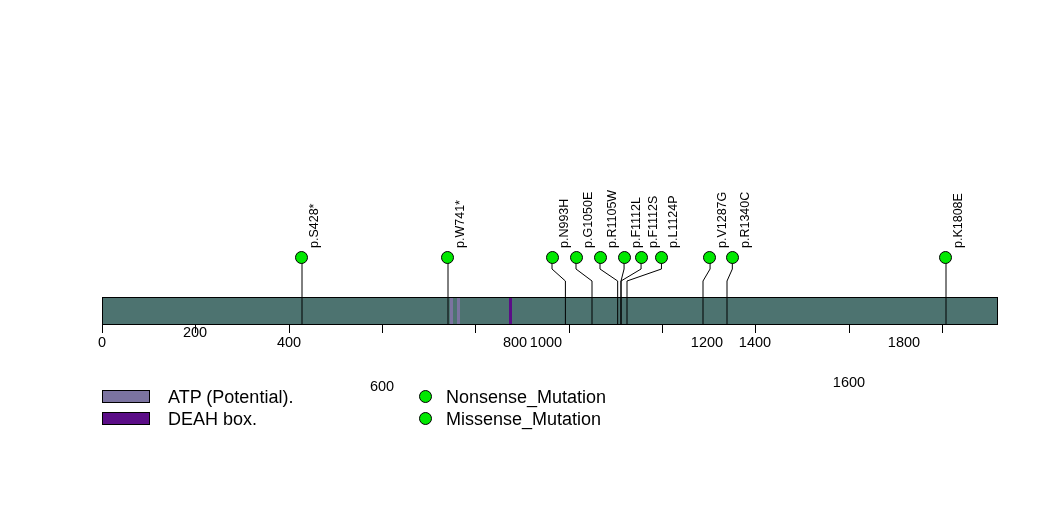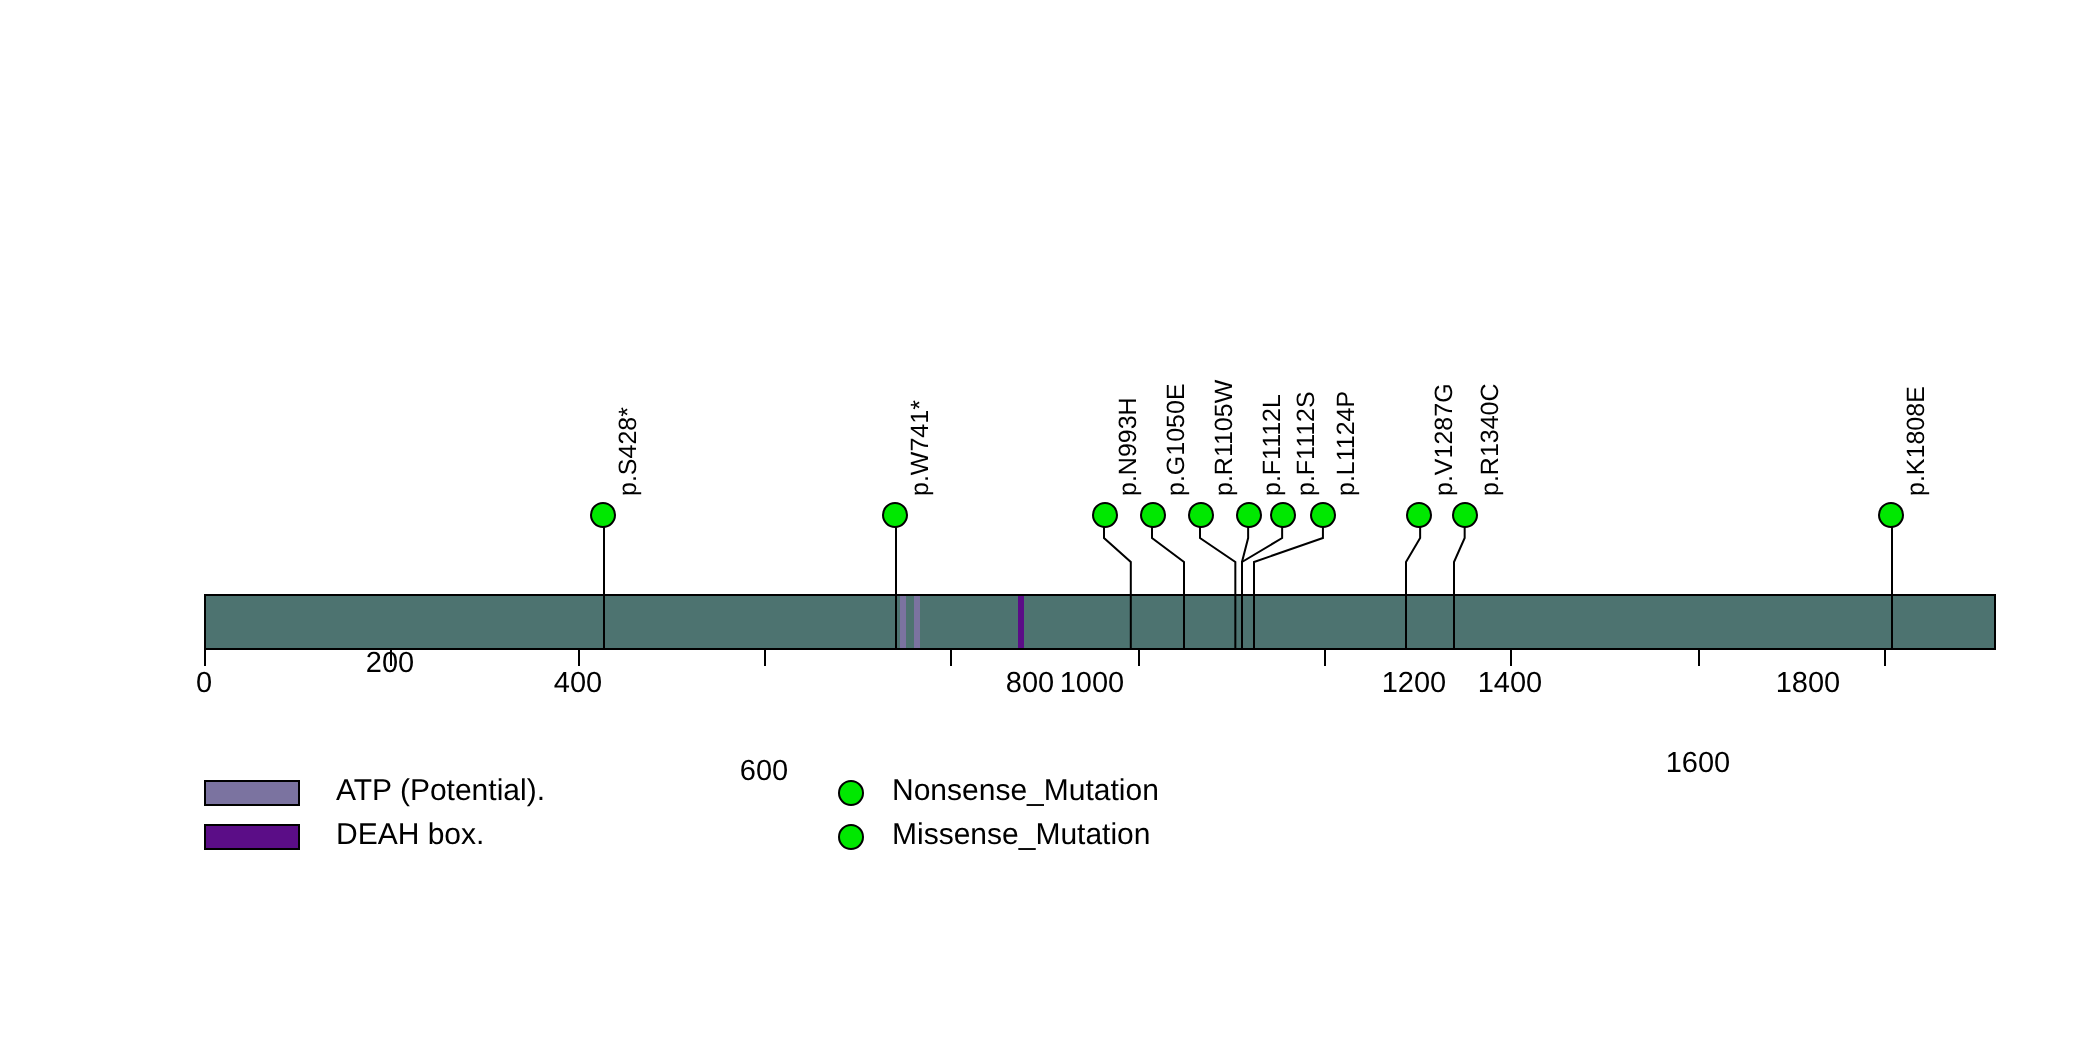--- a/index.html
+++ b/index.html
@@ -72,21 +72,21 @@
   .legend-dot{
     position:absolute;
     width:13px;height:13px;
     border-radius:50%;
     background:#00e800;
     border:1px solid #000000;
     box-sizing:border-box;
   }
   .legend-text{
     position:absolute;
-    font-size:15px;
+    font-size:18px;
     color:#000000;
     white-space:nowrap;
   }
 </style>
 </head>
 <body>
 
 <div id="stage">
 
   <div class="protein-bar" id="protein-bar" style="left: 102px; top: 297px; width: 896px; height: 28px; background: rgb(77, 115, 112);"></div>

